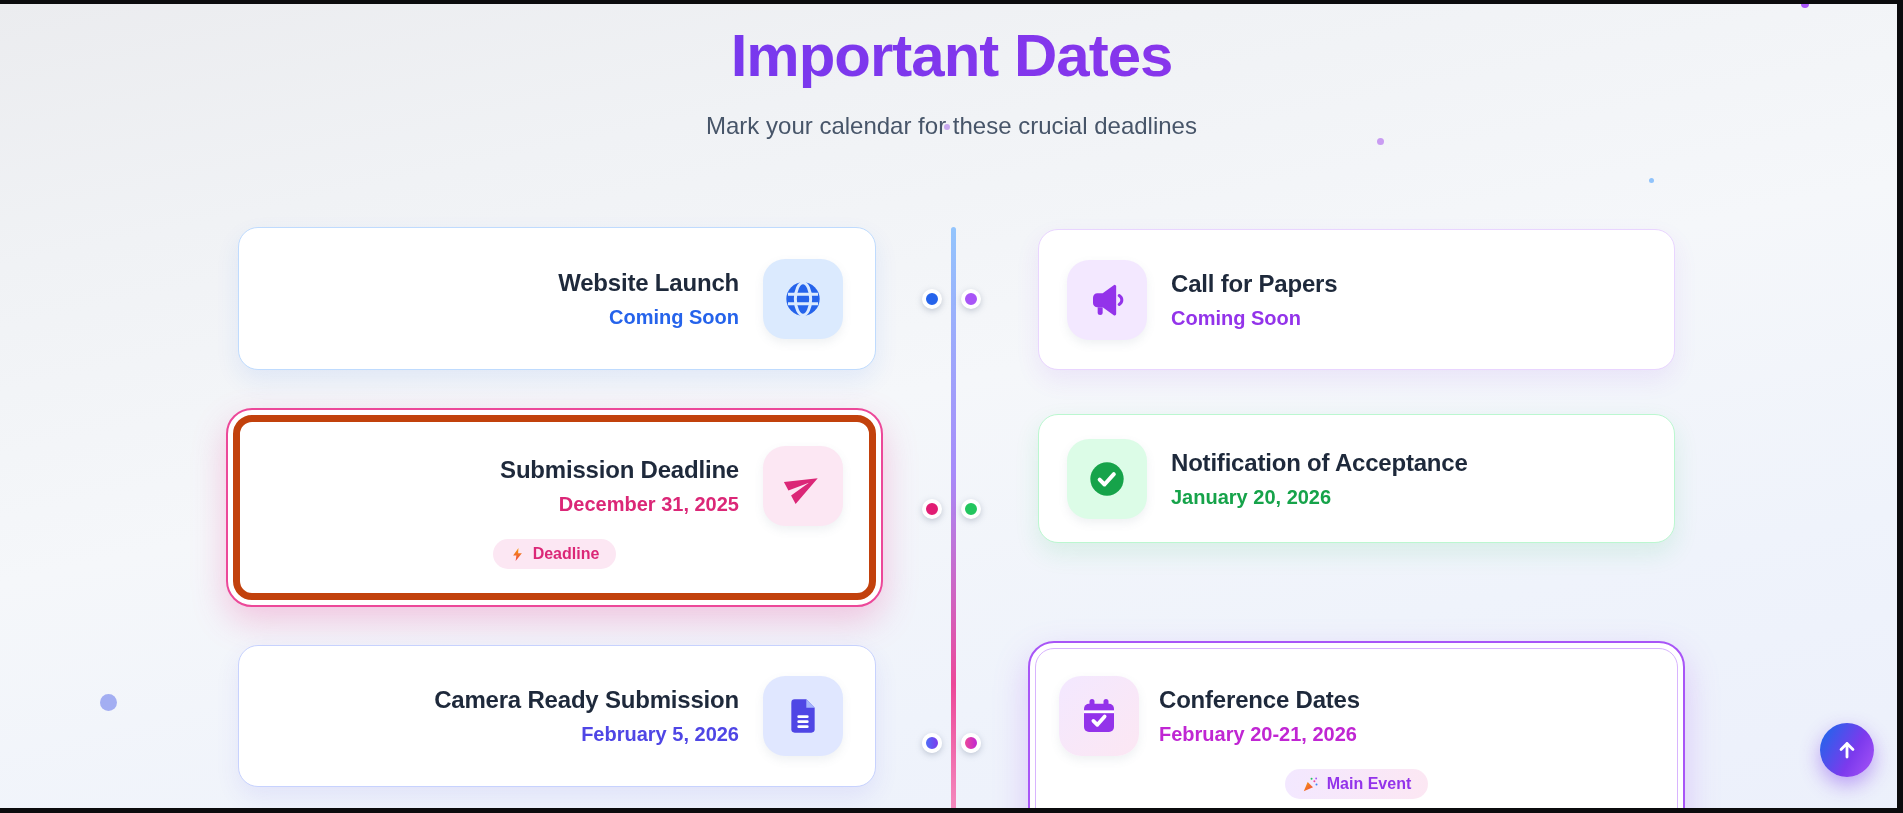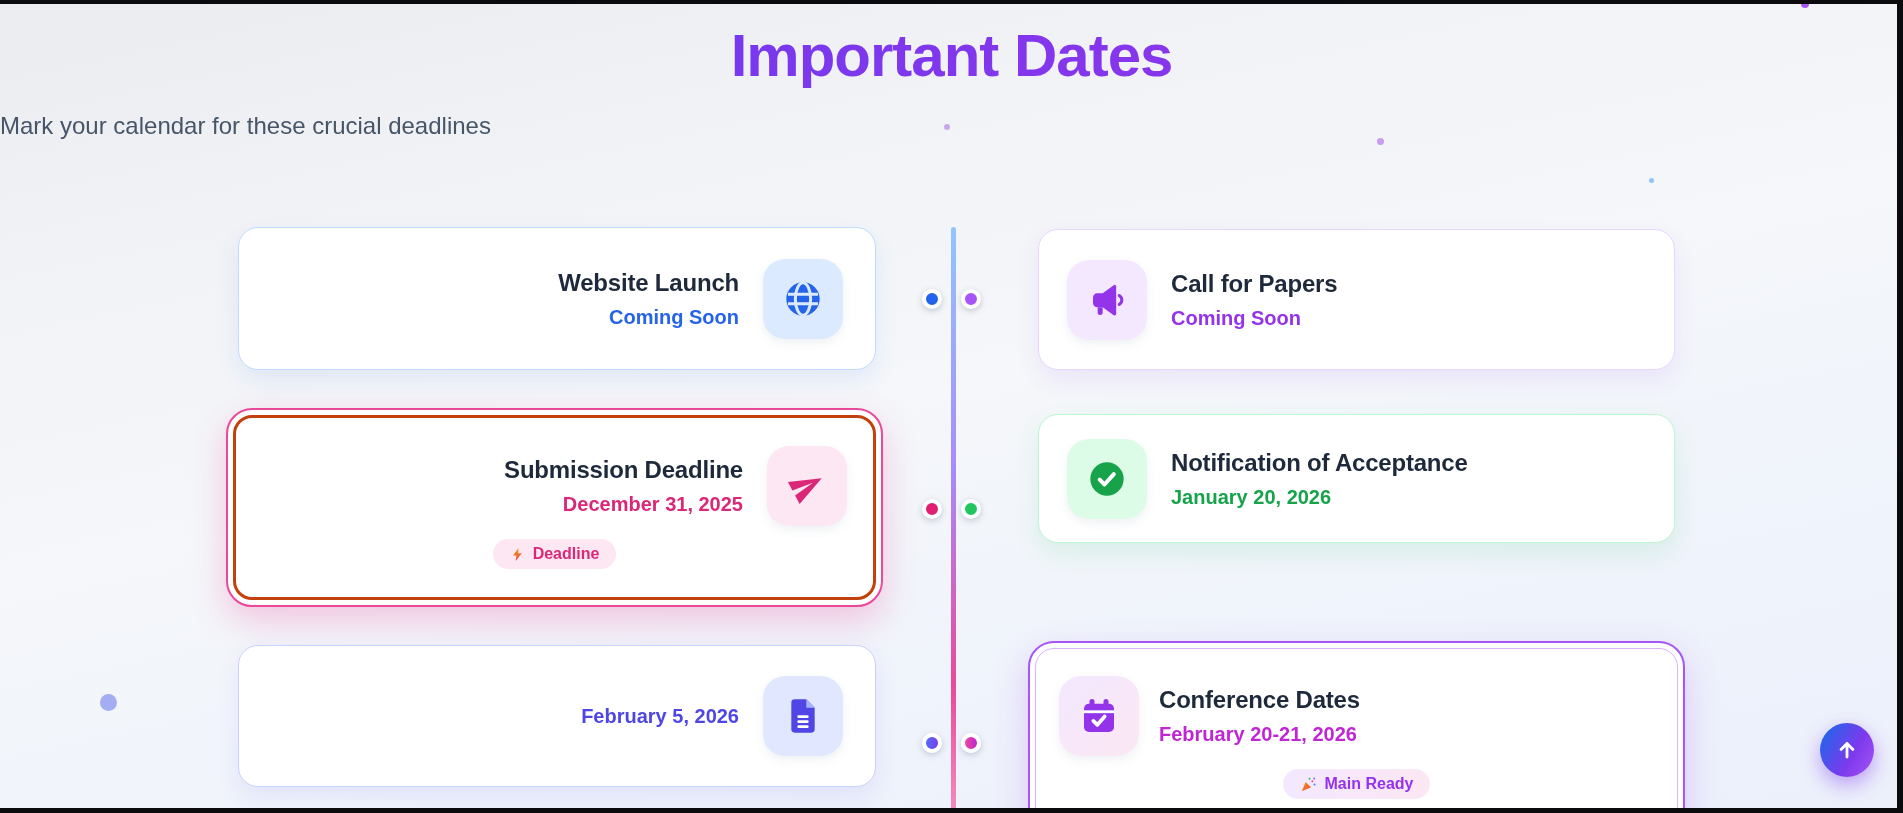--- a/index.html
+++ b/index.html
@@ -17,21 +17,21 @@
   .frame-bottom{position:absolute;left:0;bottom:0;width:100%;height:5px;background:#0b0b0d;z-index:50;}
 
   
   .title{
     position:absolute; top:18px; left:0; width:100%; text-align:center;
     font-size:60px; font-weight:800; letter-spacing:-1px; line-height:1.25;
     background:linear-gradient(90deg,#6d3bef 20%,#9333ea 80%);
     -webkit-background-clip:text; background-clip:text; color:transparent;
   }
   .subtitle{
-    position:absolute; top:112px; left:0; width:100%; 
+    position:absolute; top:112px; left:0; width:100%; text-align:center;
     font-size:24px; color:#475569;
   }
 
   
   .decor{position:absolute; border-radius:50%;}
   .decor.d1{left:944px; top:124px; width:6px; height:6px; background:#c7a8ee;}
   .decor.d2{left:1377px; top:138px; width:7px; height:7px; background:#c99cf2;}
   .decor.d3{left:1649px; top:178px; width:5px; height:5px; background:#90c3fb;}
   .decor.d4{left:100px; top:694px; width:17px; height:17px; background:#a3aef2;}
   .decor.d5{left:1801px; top:0px; width:8px; height:8px; background:#a855f7;}
@@ -68,21 +68,21 @@
   
   .ring{
     position:absolute; border-radius:26px; background:#ffffff; padding:5px;
   }
   .ring.pink{left:226px; top:408px; width:657px; height:199px; border:2.5px solid #ec4899; box-shadow:0 14px 34px rgba(236,72,153,.28);}
   .ring.purple{left:1028px; top:641px; width:657px; height:206px; border:2.5px solid #a855f7; box-shadow:0 14px 34px rgba(168,85,247,.28);}
   .ring-inner{
     width:100%; height:100%; border-radius:19px; background:#fff;
     display:flex; flex-direction:column; justify-content:center;
   }
-  .ring.pink .ring-inner{border:3px solid #c2410c; padding:14px 26px;}
+  .ring.pink .ring-inner{border:7px solid #c2410c; padding:14px 26px;}
   .ring.purple .ring-inner{border:1px solid #d8b4fe; padding:0 23px; justify-content:flex-start; padding-top:27px;}
 
   .row{display:flex; align-items:center; width:100%;}
   .row.to-right{justify-content:flex-end; gap:24px;}
   .row.to-left{justify-content:flex-start; gap:24px;}
 
   .txt{display:flex; flex-direction:column; gap:9px;}
   .txt.align-r{text-align:right; }
   .txt.align-l{text-align:right; align-items:flex-start;}
   .card-title{font-size:24px; font-weight:700; color:#1e293b; letter-spacing:-.2px;}
@@ -213,20 +213,21 @@
       <div class="txt align-l">
         <div class="card-title">Notification of Acceptance</div>
         <div class="card-date c-green">January 20, 2026</div>
       </div>
     </div>
   </div>
 
   <div class="card left card5">
     <div class="row to-right">
       <div class="txt align-r">
+        <div class="card-title">Camera Ready Submission</div>
         <div class="card-date c-indigo">February 5, 2026</div>
       </div>
       <div class="icon-box ib-indigo">
         <svg width="40" height="40" viewBox="0 0 24 24">
           <path d="M7 2h7l5 5v13a2 2 0 0 1-2 2H7a2 2 0 0 1-2-2V4a2 2 0 0 1 2-2z" fill="#4f46e5"></path>
           <path d="M14 2l5 5h-5z" fill="#a5b4fc"></path>
           <rect x="8.6" y="11.6" width="6.8" height="1.6" rx=".8" fill="#fff"></rect>
           <rect x="8.6" y="14.6" width="6.8" height="1.6" rx=".8" fill="#fff"></rect>
           <rect x="8.6" y="17.6" width="6.8" height="1.6" rx=".8" fill="#fff"></rect>
         </svg>
@@ -259,21 +260,21 @@
               <stop offset="0" stop-color="#f59e0b"></stop>
                   <stop offset="1" stop-color="#ef4444"></stop>
             </linearGradient>
               </defs>
             <path d="M2.5 21.5 8 8.5l7.5 7.5z" fill="url(#pp)"></path>
             <circle cx="13.5" cy="4" r="1.4" fill="#22c55e"></circle>
             <circle cx="17.5" cy="7.5" r="1.4" fill="#ec4899"></circle>
             <circle cx="20.5" cy="12" r="1.4" fill="#3b82f6"></circle>
             <circle cx="20" cy="3.5" r="1.3" fill="#a855f7"></circle>
           </svg>
-          <span>Main Ready</span>
+          <span>Main Event</span>
         </span>
       </div>
     </div>
   </div>
 
   <button class="fab">
     <svg width="26" height="26" viewBox="0 0 24 24">
       <path d="M12 18.5V6M6.5 11.5 12 6l5.5 5.5" fill="none" stroke="#fff" stroke-width="2.6" stroke-linecap="round" stroke-linejoin="round"></path>
     </svg>
   </button>

